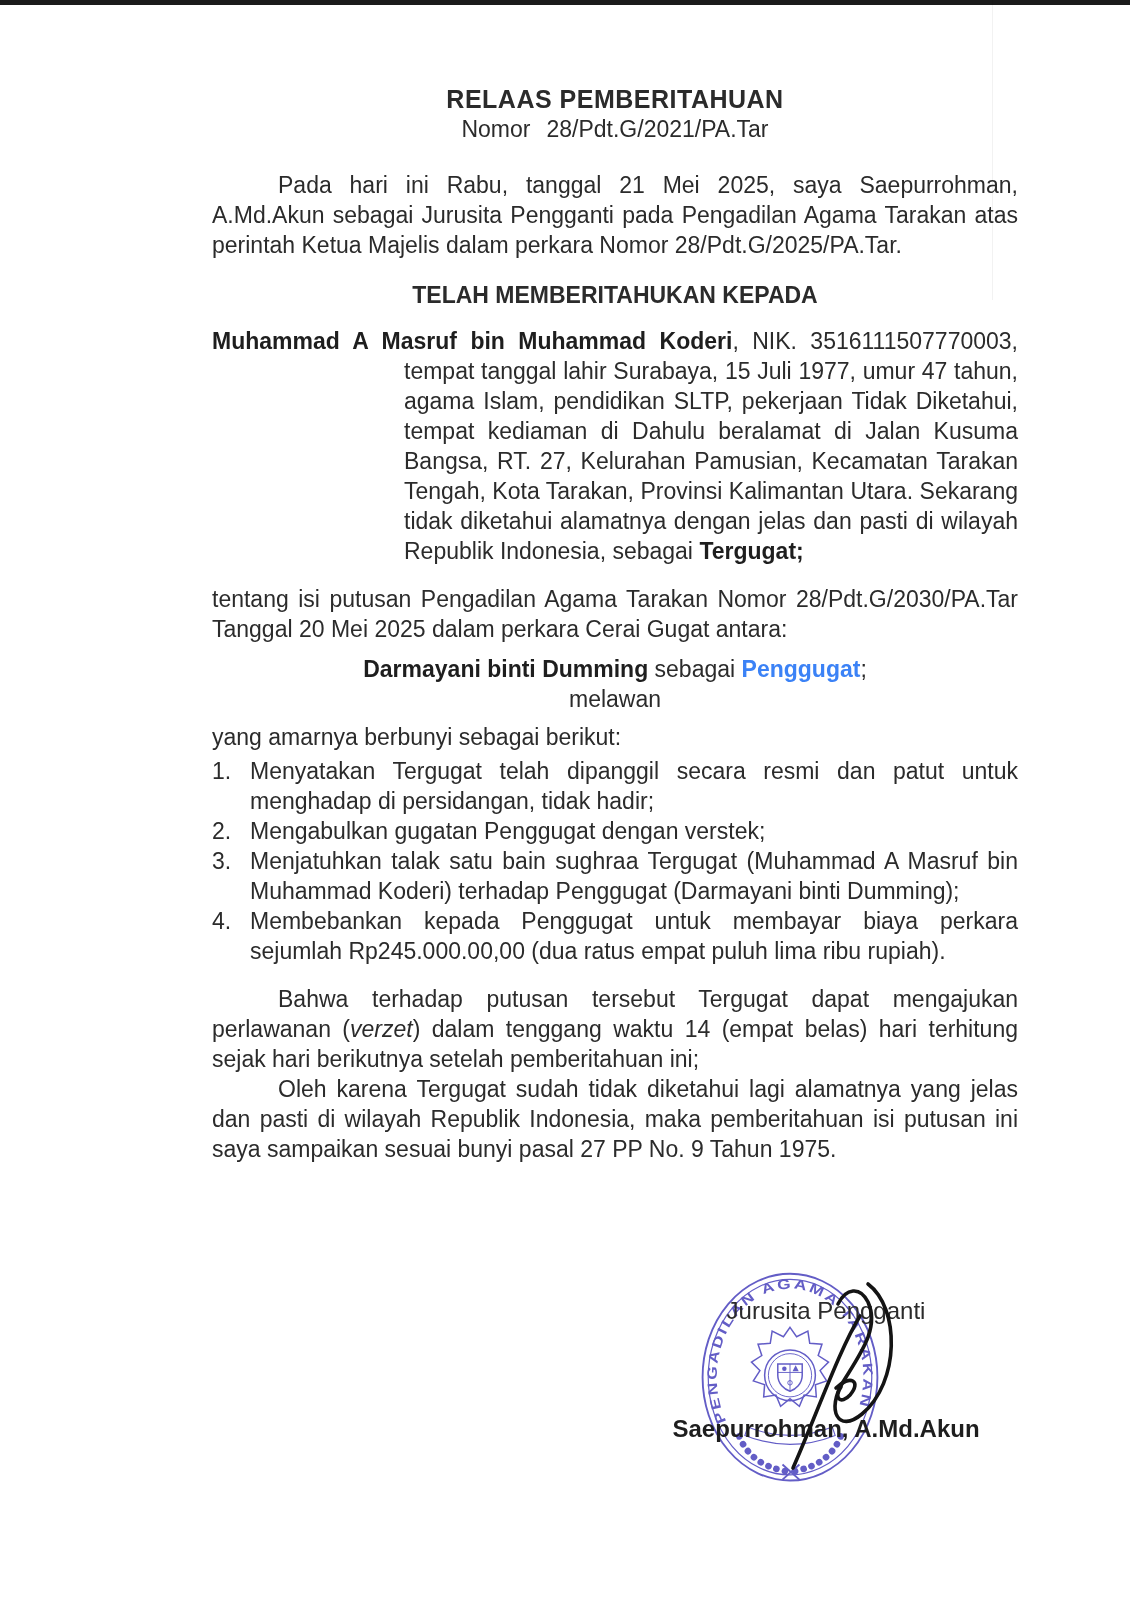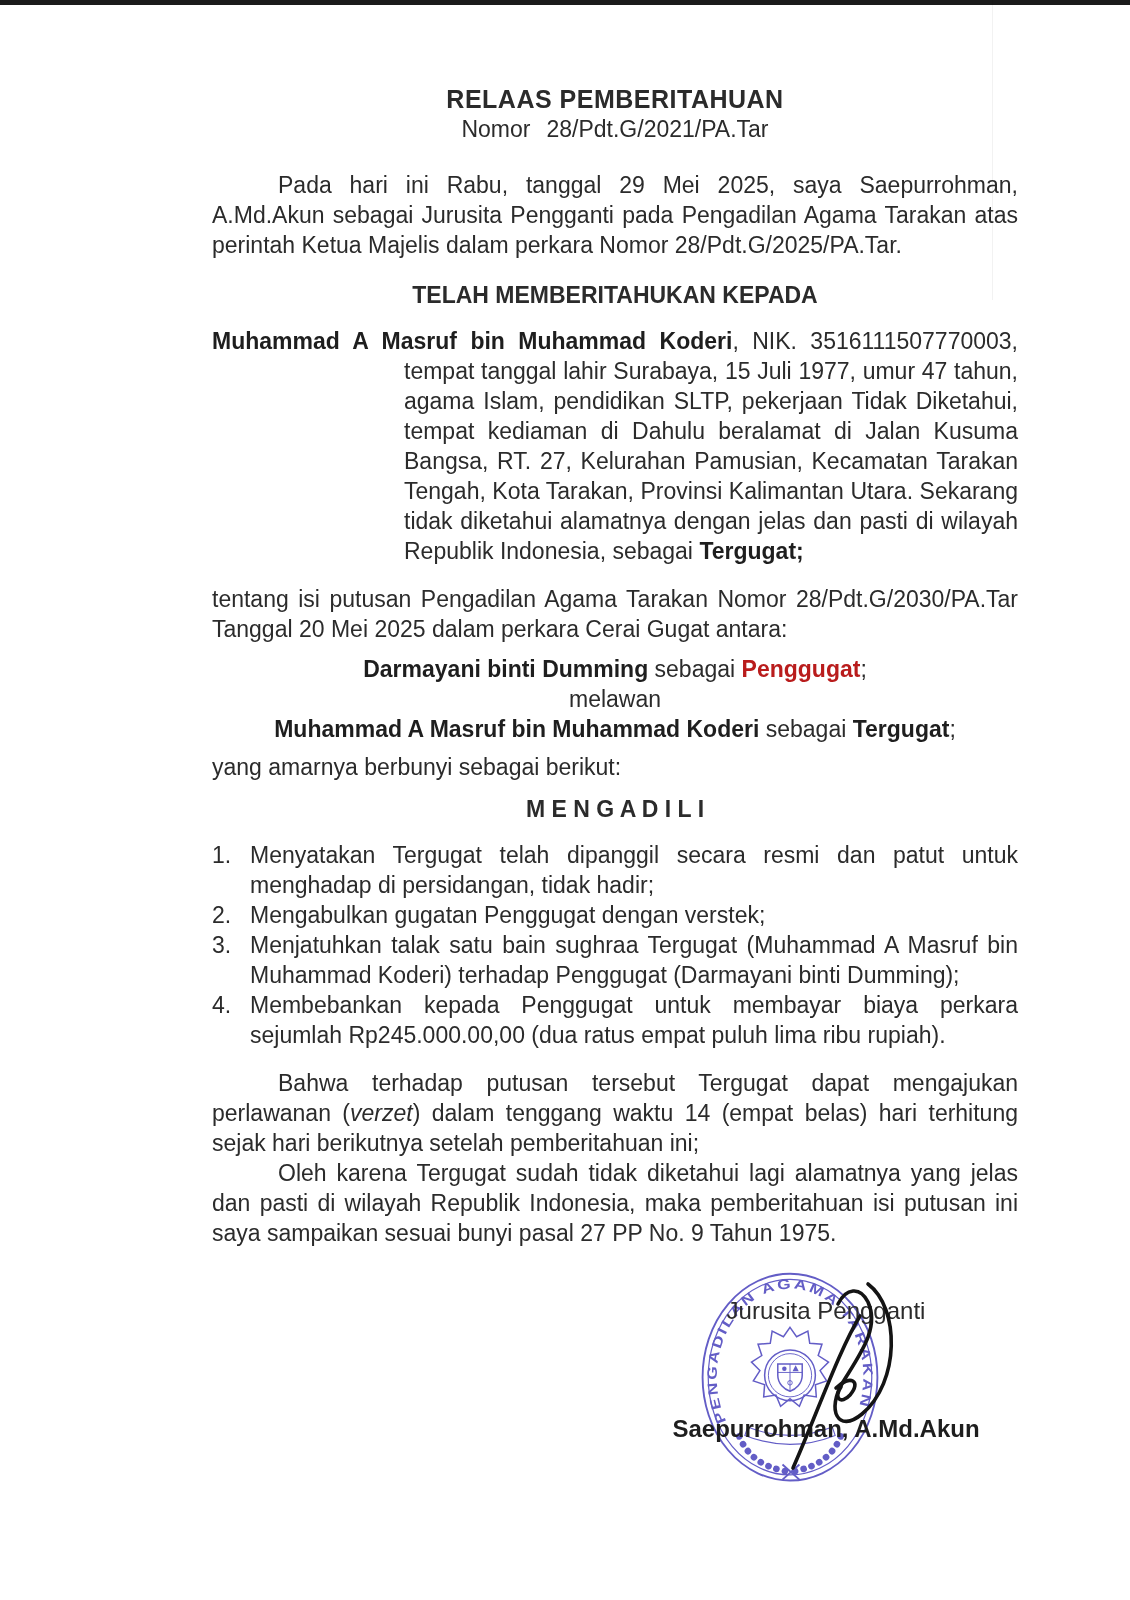--- a/index.html
+++ b/index.html
@@ -76,35 +76,33 @@
 <div class="scan-crease"></div>
 
 <div class="page">
 
   <div class="doc-title">RELAAS PEMBERITAHUAN</div>
 
   <div class="doc-subtitle">
     <span>Nomor</span><span class="gap"></span><span>28/Pdt.G/2021/PA.Tar</span>
   </div>
 
-  <p class="p-indent mt-title-p1">Pada hari ini Rabu, tanggal 29 Mei 2025, saya Saepurrohman, A.Md.Akun sebagai Jurusita Pengganti pada Pengadilan Agama Tarakan atas perintah Ketua Majelis dalam perkara Nomor 28/Pdt.G/2025/PA.Tar.</p>
+  <p class="p-indent mt-title-p1">Pada hari ini Rabu, tanggal 21 Mei 2025, saya Saepurrohman, A.Md.Akun sebagai Jurusita Pengganti pada Pengadilan Agama Tarakan atas perintah Ketua Majelis dalam perkara Nomor 28/Pdt.G/2025/PA.Tar.</p>
 
   <p class="h-center mt-telah">TELAH MEMBERITAHUKAN KEPADA</p>
 
   <p class="recipient mt-recip"><span style="font-weight: bold; color: rgb(30, 30, 30);">Muhammad A Masruf bin Muhammad Koderi</span><span>, NIK. 3516111507770003, tempat tanggal lahir Surabaya, 15 Juli 1977, umur 47 tahun, agama Islam, pendidikan SLTP, pekerjaan Tidak Diketahui, tempat kediaman di Dahulu beralamat di Jalan Kusuma Bangsa, RT. 27, Kelurahan Pamusian, Kecamatan Tarakan Tengah, Kota Tarakan, Provinsi Kalimantan Utara. Sekarang tidak diketahui alamatnya dengan jelas dan pasti di wilayah Republik Indonesia, sebagai </span><span style="font-weight: bold; color: rgb(30, 30, 30);">Tergugat;</span></p>
 
   <p class="p-flush mt-about">tentang isi putusan Pengadilan Agama Tarakan Nomor 28/Pdt.G/2030/PA.Tar Tanggal 20 Mei 2025 dalam perkara Cerai Gugat antara:</p>
 
-  <p class="center-line mt-party"><span style="font-weight: bold; color: rgb(30, 30, 30);">Darmayani binti Dumming</span><span> sebagai </span><span style="font-weight: bold; color: #b91c1c;">Penggugat</span><span>;</span></p>
+  <p class="center-line mt-party"><span style="font-weight: bold; color: rgb(30, 30, 30);">Darmayani binti Dumming</span><span> sebagai </span><span style="font-weight: bold; color: #3b82f6;">Penggugat</span><span>;</span></p>
   <p class="center-line">melawan</p>
-  <p class="center-line"><span style="font-weight: bold; color: rgb(30, 30, 30);">Muhammad A Masruf bin Muhammad Koderi</span><span> sebagai </span><span style="font-weight: bold; color: rgb(30, 30, 30);">Tergugat</span><span>;</span></p>
 
   <p class="p-flush mt-amar">yang amarnya berbunyi sebagai berikut:</p>
 
-  <p class="h-center mt-adili">M E N G A D I L I</p>
 
   <div class="mt-list">
     <div class="li"><span class="num">1.</span><span>Menyatakan Tergugat telah dipanggil secara resmi dan patut untuk menghadap di persidangan, tidak hadir;</span></div>
     <div class="li"><span class="num">2.</span><span>Mengabulkan gugatan Penggugat dengan verstek;</span></div>
     <div class="li"><span class="num">3.</span><span>Menjatuhkan talak satu bain sughraa Tergugat (Muhammad A Masruf bin Muhammad Koderi) terhadap Penggugat (Darmayani binti Dumming);</span></div>
     <div class="li"><span class="num">4.</span><span>Membebankan kepada Penggugat untuk membayar biaya perkara sejumlah Rp245.000.00,00 (dua ratus empat puluh lima ribu rupiah).</span></div>
   </div>
 
   <p class="p-indent mt-bahwa"><span>Bahwa terhadap putusan tersebut Tergugat dapat mengajukan perlawanan (</span><span style="font-style: italic;">verzet</span><span>) dalam tenggang waktu 14 (empat belas) hari terhitung sejak hari berikutnya setelah pemberitahuan ini;</span></p>
 

